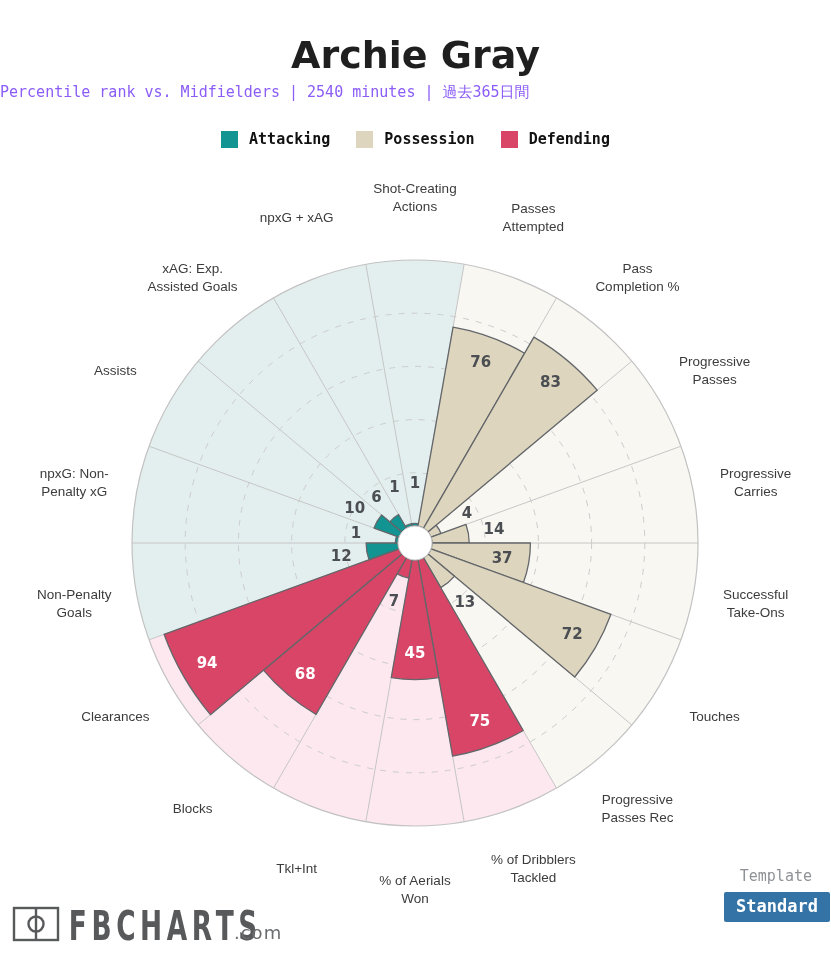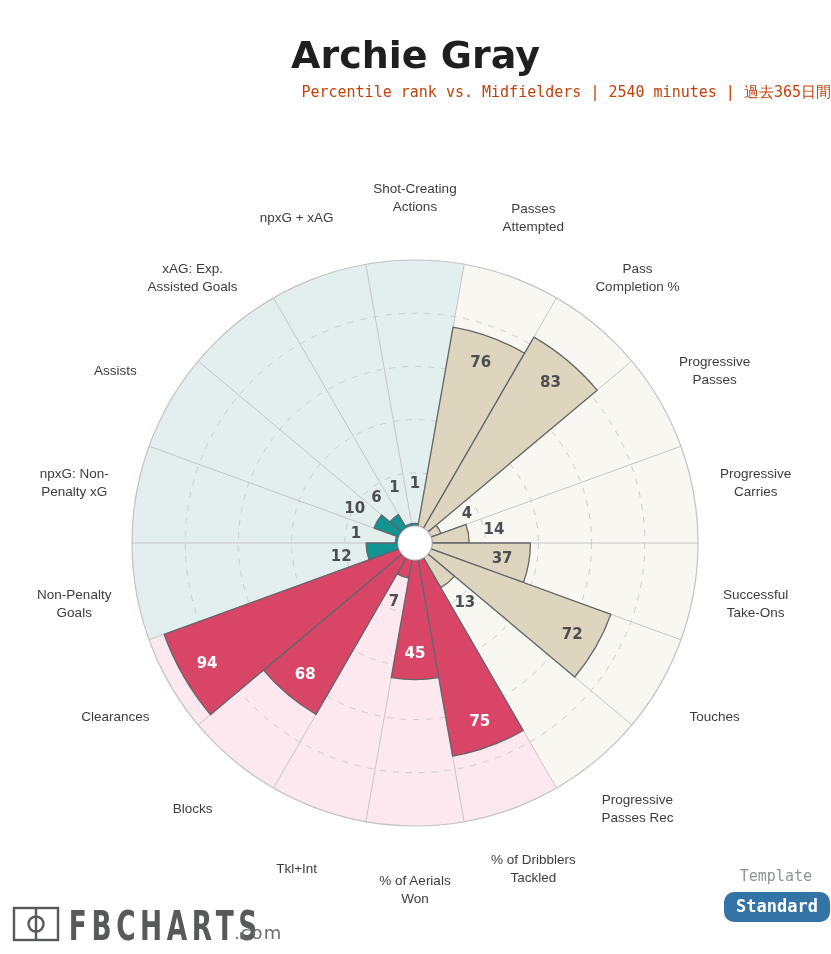--- a/index.html
+++ b/index.html
@@ -1,42 +1,56 @@
 <!DOCTYPE html>
 <html><head>
 <meta charset="utf-8">
 <style>
   html,body{margin:0;padding:0;background:#fff;}
   .canvas{position:relative;width:831px;height:954px;background:#fff;overflow:hidden;
           font-family:"Liberation Sans",sans-serif;}
   .title{position:absolute;top:33px;left:0;width:100%;text-align:center;
          font-family:"DejaVu Sans",sans-serif;font-weight:bold;font-size:38px;color:#1f1f1f;}
-  .subtitle{position:absolute;top:83px;left:0;width:100%;text-align:right;
-            font-family:"DejaVu Sans Mono",monospace;font-size:15px;color:#c2410c;}
+  .subtitle{position:absolute;top:83px;left:0;width:100%;text-align:left;
+            font-family:"DejaVu Sans Mono",monospace;font-size:15px;color:#8b5cf6;}
   .legend{position:absolute;top:130px;left:0;width:100%;display:flex;
           justify-content:center;align-items:center;gap:26px;}
   .legend-item{display:flex;align-items:center;gap:11px;}
   .legend-swatch{width:17px;height:17px;display:inline-block;}
   .legend-label{font-family:"DejaVu Sans Mono",monospace;font-weight:bold;font-size:15px;color:#111;}
   #pizza{position:absolute;top:0;left:0;}
   .logo{position:absolute;left:12px;top:902px;display:flex;align-items:flex-end;}
   .tpl-label{position:absolute;top:867px;right:19px;font-family:"DejaVu Sans Mono",monospace;
              font-size:15px;color:#8e9296;}
   .tpl-btn{position:absolute;top:892px;right:1px;background:#3473a6;color:#fff;
            font-family:"DejaVu Sans Mono",monospace;font-weight:bold;font-size:17px;
-           padding:4px 12px 6px 12px;border:none;border-radius:10px;cursor:pointer;}
+           padding:4px 12px 6px 12px;border:none;border-radius:2px;cursor:pointer;}
   .credit{position:absolute;top:931px;right:4px;font-family:"DejaVu Sans Mono",monospace;
           font-size:14px;color:#666;}
 </style>
 </head>
 <body>
 
 <div class="canvas">
   <div class="title">Archie Gray</div>
   <div class="subtitle">Percentile rank vs. Midfielders | 2540 minutes | 過去365日間</div>
+  <div class="legend" id="legend">
+      <div class="legend-item">
+        <span class="legend-swatch" style="background: rgb(18, 148, 146);"></span>
+        <span class="legend-label">Attacking</span>
+      </div>
+      <div class="legend-item">
+        <span class="legend-swatch" style="background: rgb(221, 213, 189);"></span>
+        <span class="legend-label">Possession</span>
+      </div>
+      <div class="legend-item">
+        <span class="legend-swatch" style="background: rgb(216, 69, 102);"></span>
+        <span class="legend-label">Defending</span>
+      </div>
+    </div>
 
   <svg id="pizza" width="831" height="954" viewBox="0 0 831 954">
       <path d="M417.95201902033784,526.2582681987925 L464.1424342797413,264.2994058975451 A283,283 0 0 1 556.5,788.0851892709961 L423.5,557.7224318643355 A17,17 0 0 0 417.95201902033784,526.2582681987925 Z" fill="#f8f7f2"></path>
       <path d="M423.5,557.7224318643355 L556.5,788.0851892709961 A283,283 0 0 1 149.06698831758797,639.7917005611645 L399.0252254466396,548.8143424365364 A17,17 0 0 0 423.5,557.7224318643355 Z" fill="#fce8ee"></path>
       <path d="M399.0252254466396,548.8143424365364 L149.06698831758797,639.7917005611645 A283,283 0 0 1 464.14243427974117,264.2994058975451 L417.9520190203378,526.2582681987925 A17,17 0 0 0 399.0252254466396,548.8143424365364 Z" fill="#e3efee"></path>
       <circle cx="415" cy="543" r="70.2" fill="none" stroke="#cdcdcd" stroke-width="1" stroke-dasharray="6 7"></circle>
       <circle cx="415" cy="543" r="123.4" fill="none" stroke="#cdcdcd" stroke-width="1" stroke-dasharray="6 7"></circle>
       <circle cx="415" cy="543" r="176.6" fill="none" stroke="#cdcdcd" stroke-width="1" stroke-dasharray="6 7"></circle>
       <circle cx="415" cy="543" r="229.8" fill="none" stroke="#cdcdcd" stroke-width="1" stroke-dasharray="6 7"></circle>
       <line x1="417.95201902033784" y1="526.2582681987925" x2="464.1424342797413" y2="264.2994058975451" stroke="#c6c6c6" stroke-width="1"></line>

